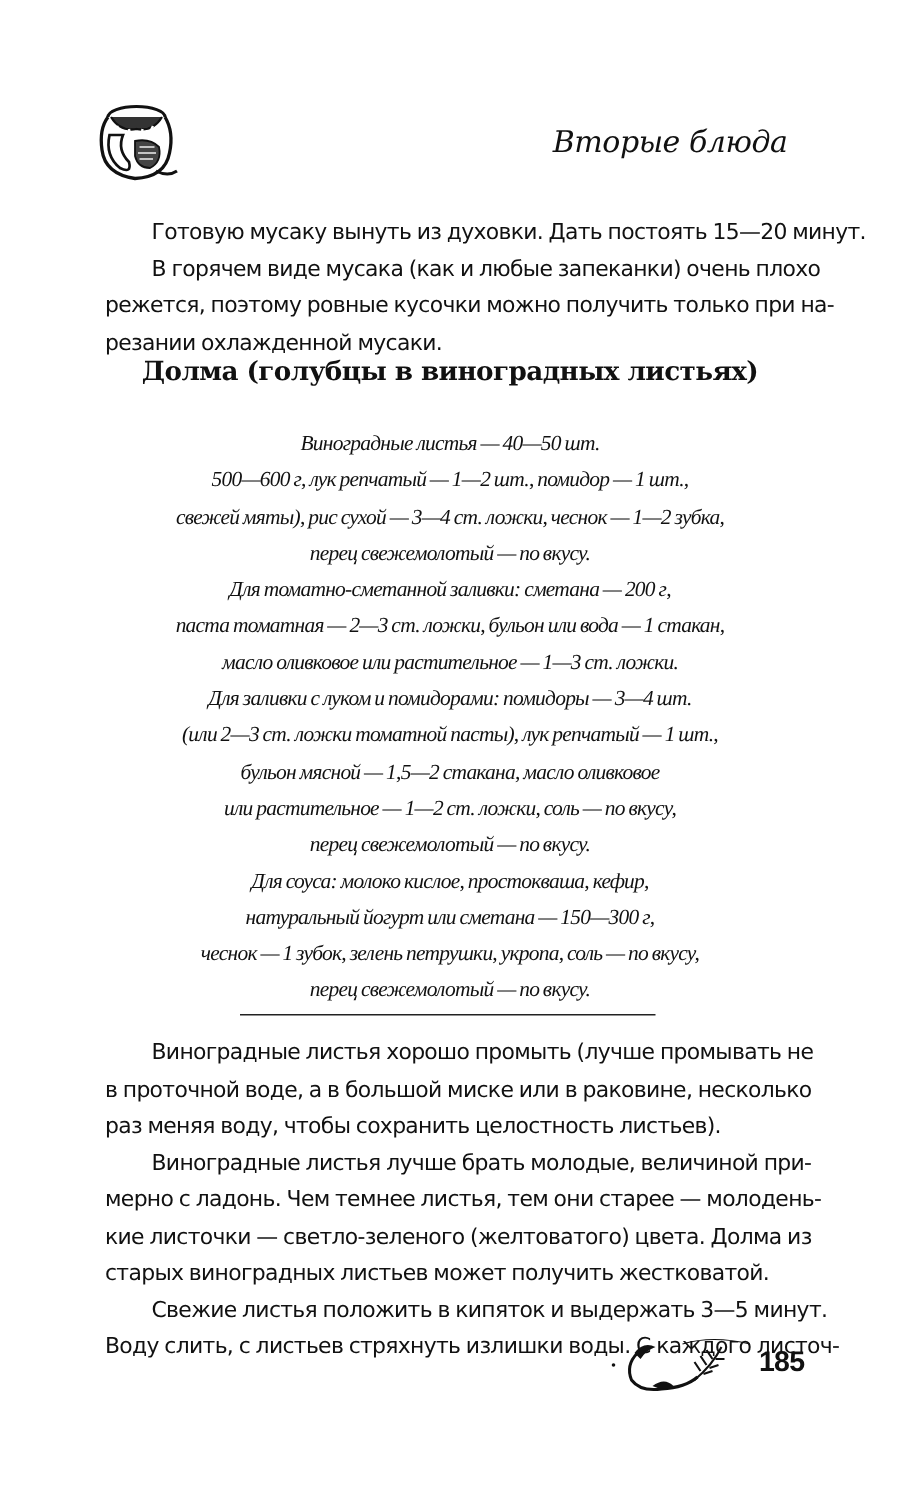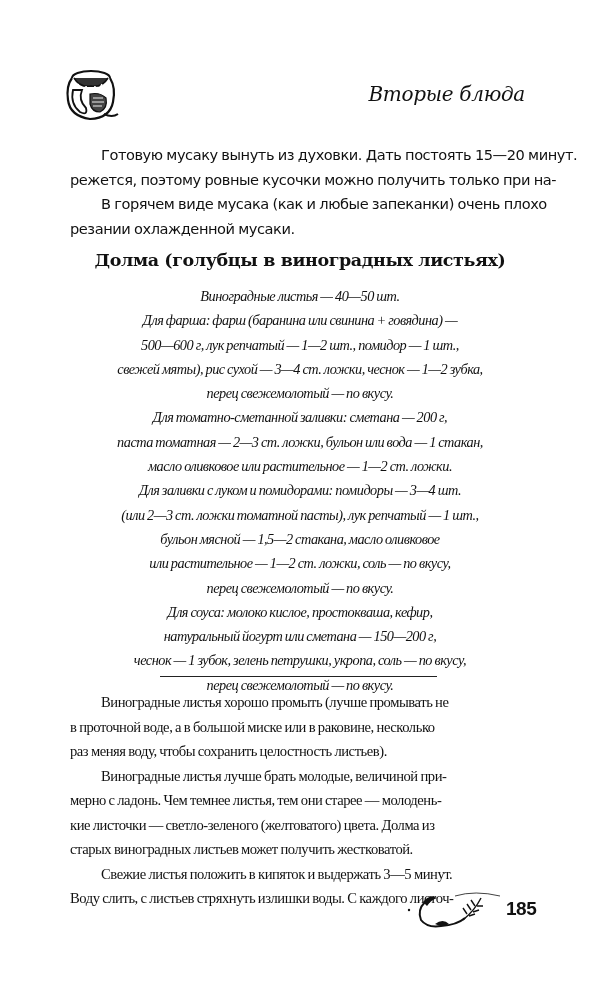--- a/index.html
+++ b/index.html
@@ -46,21 +46,21 @@
       margin: 0;
     }
     .para .line {
       display: block;
       white-space: nowrap;
     }
     .para .line.indent { padding-left: 31px; }
     .section-title {
       position: absolute;
       left: 70px; width: 460px;
-      top: 250px;
+      top: 238px;
       text-align: center;
       font-family: "DejaVu Serif", serif;
       font-weight: bold;
       font-size: 17.5px;
       letter-spacing: -0.4px;
       margin: 0;
     }
     .ingredients {
       position: absolute;
       left: 60px; width: 480px;
@@ -111,50 +111,49 @@
     <path d="M13 26 Q10 40 20 48 Q28 52 26 44 Q18 36 22 26 Z" fill="#fff" stroke="#111" stroke-width="1.8"></path>
     <path d="M30 30 Q40 28 46 34 Q48 44 40 48 Q32 48 30 40 Z" fill="#444" stroke="#111" stroke-width="1.2"></path>
     <path d="M33 34 L43 34 M32 38 L44 38 M33 42 L42 42" stroke="#eee" stroke-width="1"></path>
     <path d="M44 50 Q52 54 58 50" stroke="#111" stroke-width="2" fill="none"></path>
   </svg>
 
   <div class="running-head">Вторые блюда</div>
 
   <div class="para" style="top:143px;">
     <span class="line indent">Готовую мусаку вынуть из духовки. Дать постоять 15—20 минут.</span>
+    <span class="line indent">В горячем виде мусака (как и любые запеканки) очень плохо</span>
     <span class="line">режется, поэтому ровные кусочки можно получить только при на-</span>
-    <span class="line indent">В горячем виде мусака (как и любые запеканки) очень плохо</span>
     <span class="line">резании охлажденной мусаки.</span>
   </div>
 
   <h2 class="section-title">Долма (голубцы в виноградных листьях)</h2>
 
   <div class="ingredients">
     <span class="line">Виноградные листья — 40—50 шт.</span>
-    <span class="line">Для фарша: фарш (баранина или свинина + говядина) —</span>
     <span class="line">500—600 г, лук репчатый — 1—2 шт., помидор — 1 шт.,</span>
     <span class="line">свежей мяты), рис сухой — 3—4 ст. ложки, чеснок — 1—2 зубка,</span>
     <span class="line">перец свежемолотый — по вкусу.</span>
     <span class="line">Для томатно-сметанной заливки: сметана — 200 г,</span>
     <span class="line">паста томатная — 2—3 ст. ложки, бульон или вода — 1 стакан,</span>
-    <span class="line">масло оливковое или растительное — 1—2 ст. ложки.</span>
+    <span class="line">масло оливковое или растительное — 1—3 ст. ложки.</span>
     <span class="line">Для заливки с луком и помидорами: помидоры — 3—4 шт.</span>
     <span class="line">(или 2—3 ст. ложки томатной пасты), лук репчатый — 1 шт.,</span>
     <span class="line">бульон мясной — 1,5—2 стакана, масло оливковое</span>
     <span class="line">или растительное — 1—2 ст. ложки, соль — по вкусу,</span>
     <span class="line">перец свежемолотый — по вкусу.</span>
     <span class="line">Для соуса: молоко кислое, простокваша, кефир,</span>
-    <span class="line">натуральный йогурт или сметана — 150—200 г,</span>
+    <span class="line">натуральный йогурт или сметана — 150—300 г,</span>
     <span class="line">чеснок — 1 зубок, зелень петрушки, укропа, соль — по вкусу,</span>
     <span class="line">перец свежемолотый — по вкусу.</span>
   </div>
 
   <div class="divider"></div>
 
-  <div class="para" style="top:690px;font-family:Liberation Serif, serif;">
+  <div class="para" style="top:690px;">
     <span class="line indent">Виноградные листья хорошо промыть (лучше промывать не</span>
     <span class="line">в проточной воде, а в большой миске или в раковине, несколько</span>
     <span class="line">раз меняя воду, чтобы сохранить целостность листьев).</span>
     <span class="line indent">Виноградные листья лучше брать молодые, величиной при-</span>
     <span class="line">мерно с ладонь. Чем темнее листья, тем они старее — молодень-</span>
     <span class="line">кие листочки — светло-зеленого (желтоватого) цвета. Долма из</span>
     <span class="line">старых виноградных листьев может получить жестковатой.</span>
     <span class="line indent">Свежие листья положить в кипяток и выдержать 3—5 минут.</span>
     <span class="line">Воду слить, с листьев стряхнуть излишки воды. С каждого листоч-</span>
   </div>

